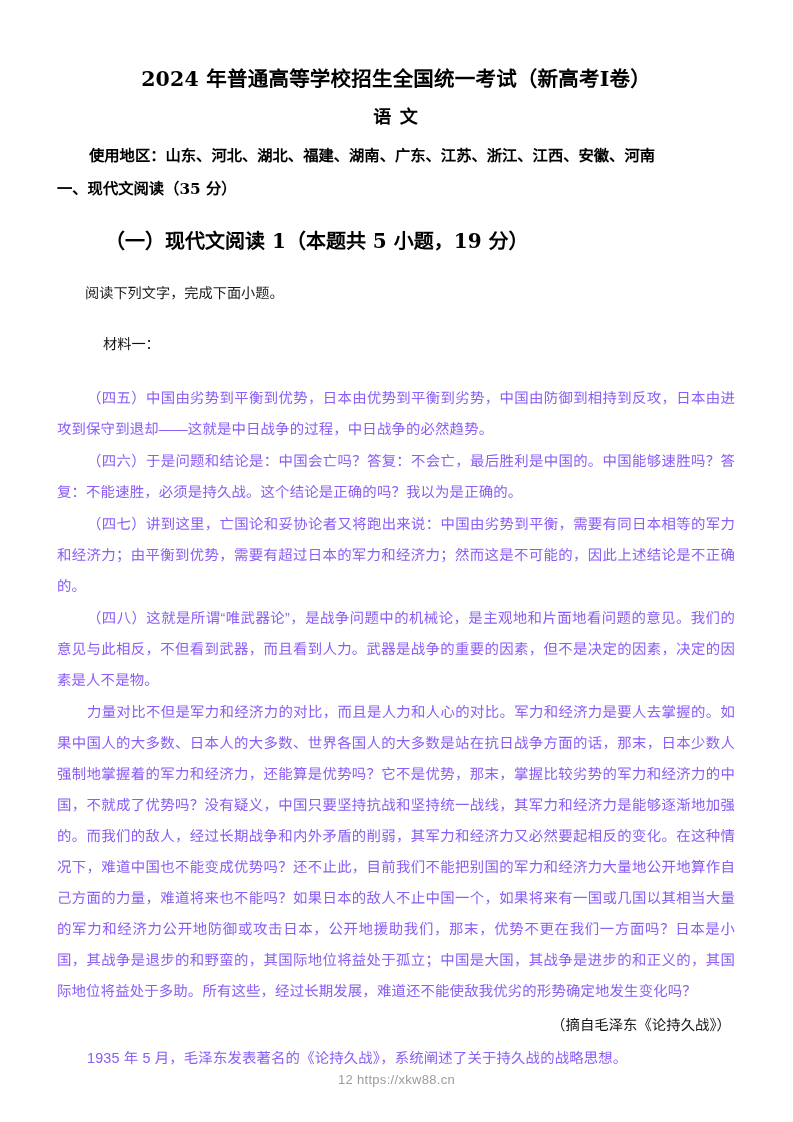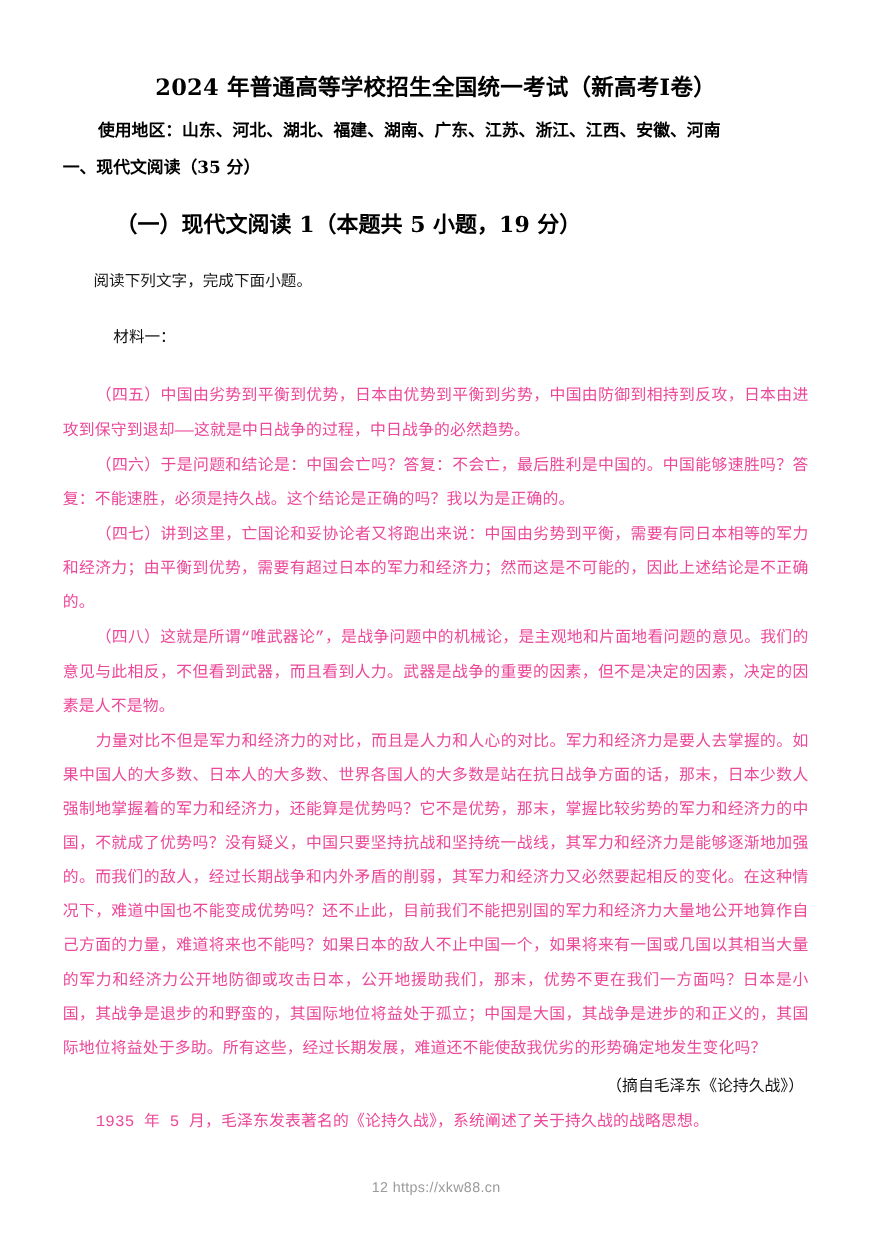--- a/index.html
+++ b/index.html
@@ -93,29 +93,29 @@
   .label-line {
     font-family: "DejaVu Serif", "Liberation Serif", serif;
     font-size: 14.2px;
     line-height: 31px;
     margin: 18px;
     padding-top: 2px;
     text-indent: 28px;
     color: #111111;
   }
   .para {
-    font-family: Liberation Mono, monospace;
+    font-family: Liberation Sans, sans-serif;
     font-size: 14.4px;
     line-height: 31px;
     margin: 0;
     padding-top: 1px;
     text-indent: 30px;
     text-align: justify;
     text-justify: inter-ideograph;
-    color: #ec4899;
+    color: #8b5cf6;
     letter-spacing: 0.15px;
   }
   .para.first-block {
     padding-top: 5px;
   }
   .attribution {
     font-family: "DejaVu Serif", "Liberation Serif", serif;
     font-size: 14.4px;
     line-height: 31px;
     margin: 0;
@@ -152,20 +152,21 @@
   }
 </style>
 </head>
 <body>
 
 <div class="page">
   <div class="content">
 
     <h1 class="doc-title">2024 年普通高等学校招生全国统一考试（新高考Ⅰ卷）</h1>
 
+    <h2 class="doc-subject">语 文</h2>
 
     <p class="usage-line">使用地区：山东、河北、湖北、福建、湖南、广东、江苏、浙江、江西、安徽、河南</p>
 
     <h3 class="section-heading">一、现代文阅读（35 分）</h3>
 
     <h4 class="sub-heading">（一）现代文阅读 1（本题共 5 小题，19 分）</h4>
 
     <p class="instruction">阅读下列文字，完成下面小题。</p>
 
     <p class="label-line">材料一：</p>

